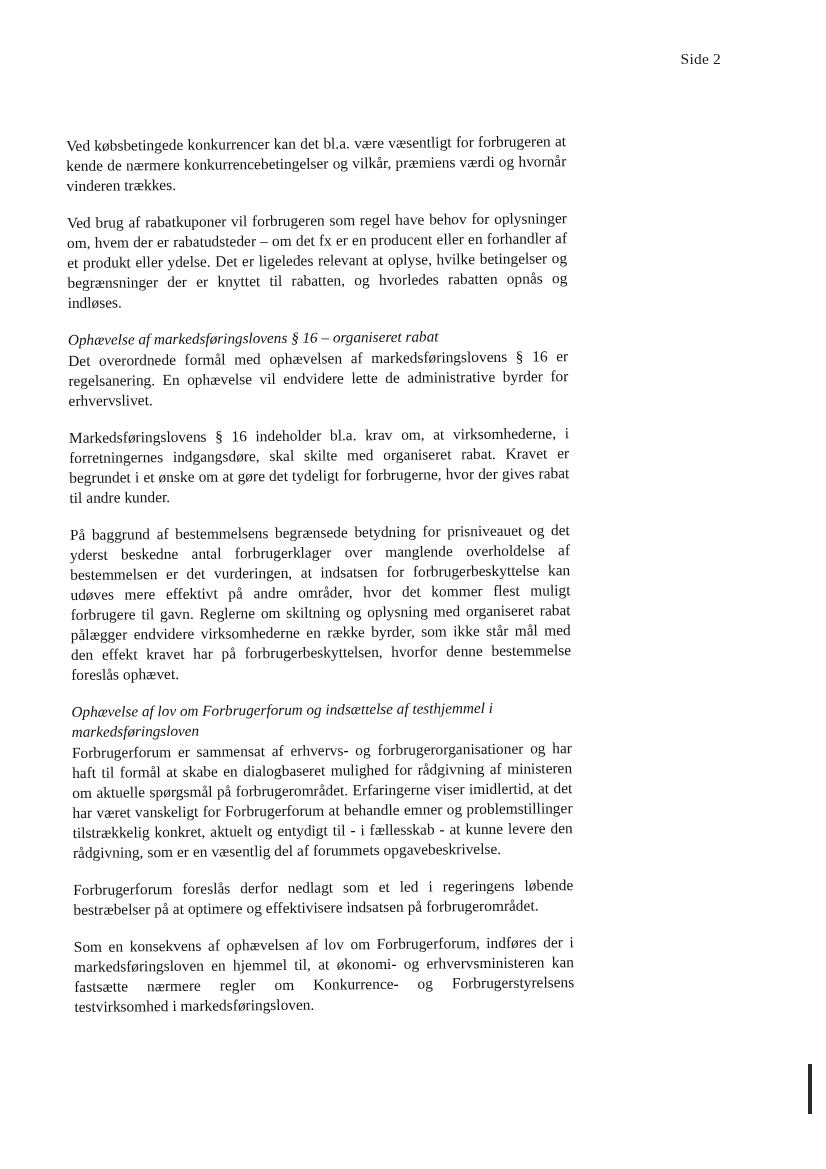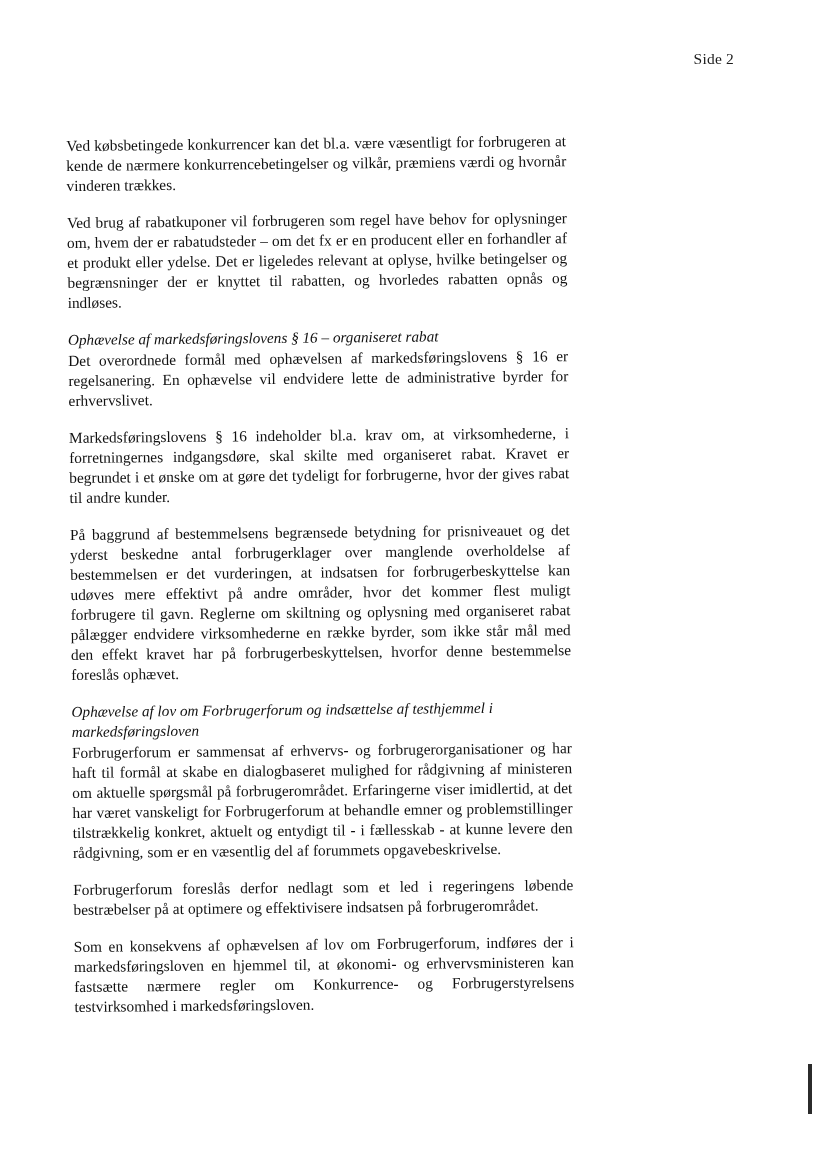--- a/index.html
+++ b/index.html
@@ -16,21 +16,21 @@
     overflow: hidden;
   }
   .page {
     position: absolute;
     inset: 0;
     background: #ffffff;
   }
   .page-number {
     position: absolute;
     top: 50px;
-    right: 92px;
+    right: 105px;
     font-size: 15.5px;
     letter-spacing: 0.2px;
     color: #1c1c1c;
     margin-left: 40px;
   }
   .content {
     position: absolute;
     top: 136px;
     left: 66px;
     width: 500px;

